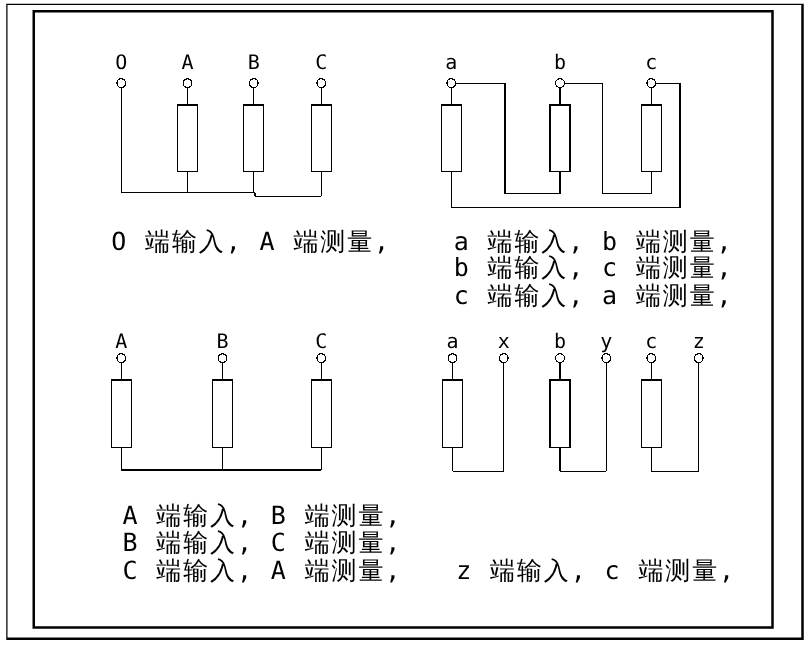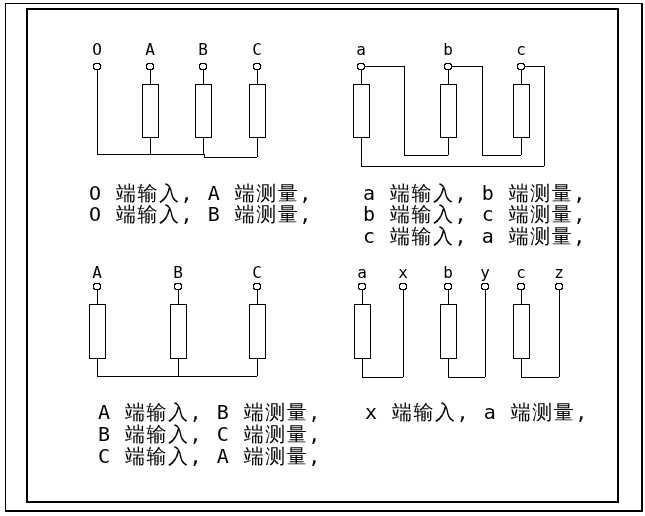--- a/index.html
+++ b/index.html
@@ -108,25 +108,24 @@
   <span class="tlabel" style="left:245px;top:265px">C</span>
 
   <span class="tlabel" style="left:350px;top:265px">a</span>
   <span class="tlabel" style="left:391px;top:265px">x</span>
   <span class="tlabel" style="left:436px;top:265px">b</span>
   <span class="tlabel" style="left:473px;top:265px">y</span>
   <span class="tlabel" style="left:509px;top:265px">c</span>
   <span class="tlabel" style="left:547px;top:265px">z</span>
 
   <span class="caption" style="left:89px;top:185px">O 端输入, A 端测量,</span>
-  <span class="caption" style="left:89px;top:206px">O 端输入, B 端测量,</span>
 
   <span class="caption" style="left:363px;top:185px">a 端输入, b 端测量,</span>
   <span class="caption" style="left:363px;top:206px">b 端输入, c 端测量,</span>
   <span class="caption" style="left:363px;top:228px">c 端输入, a 端测量,</span>
 
   <span class="caption" style="left:98px;top:404px">A 端输入, B 端测量,</span>
   <span class="caption" style="left:98px;top:426px">B 端输入, C 端测量,</span>
   <span class="caption" style="left:98px;top:448px">C 端输入, A 端测量,</span>
 
-  <span class="caption" style="left:365px;top:404px">x 端输入, a 端测量,</span>
+  <span class="caption" style="left:365px;top:448px">z 端输入, c 端测量,</span>
 
 </div>
 
 </body></html>

